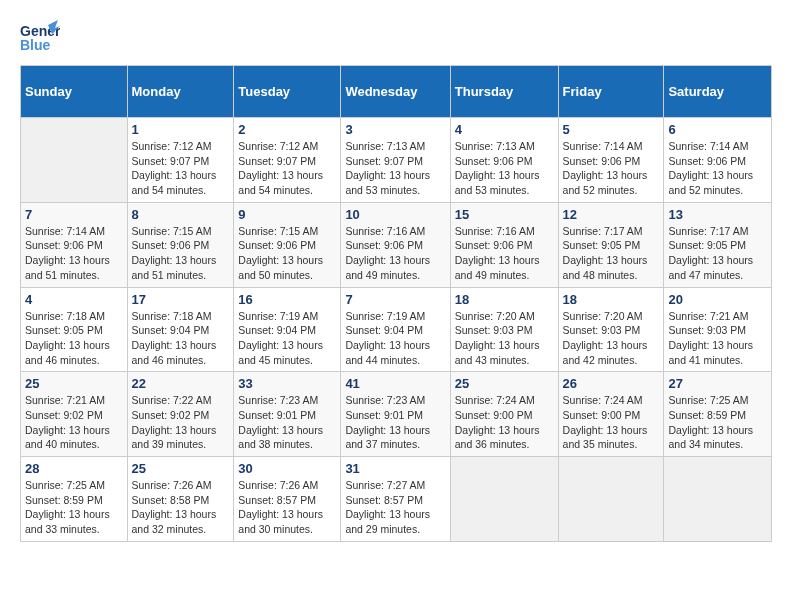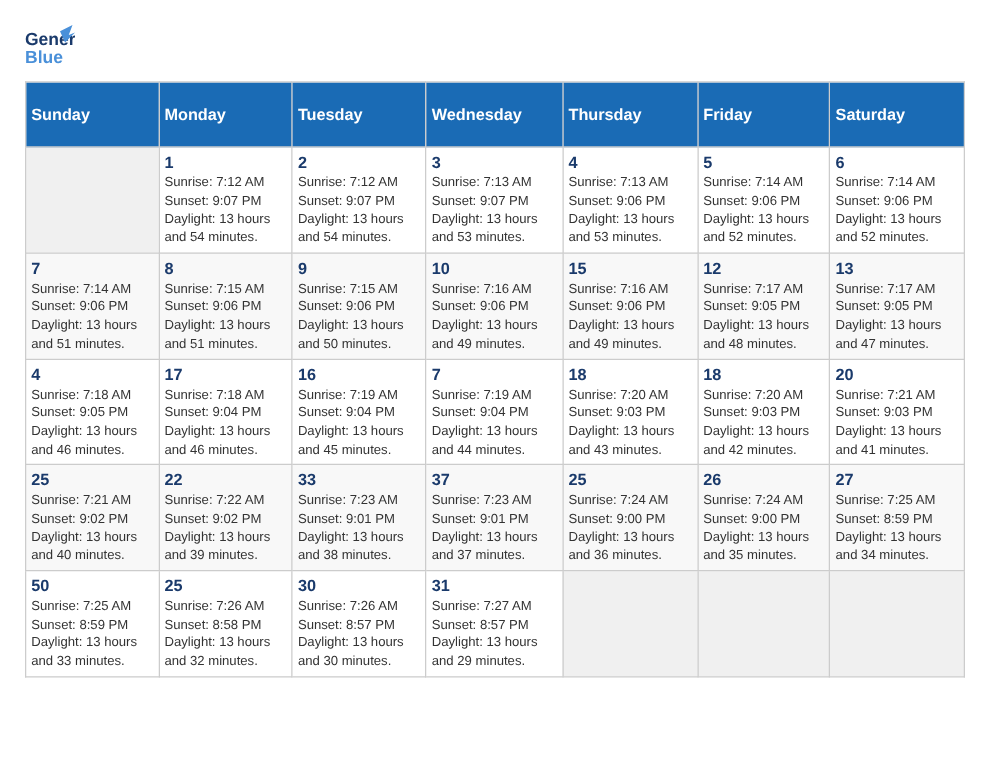--- a/index.html
+++ b/index.html
@@ -205,39 +205,39 @@
         </td>
         <td>
           <span class="day-num">22</span>
           <div class="day-info">Sunrise: 7:22 AM<br>Sunset: 9:02 PM<br>Daylight: 13 hours and 39 minutes.</div>
         </td>
         <td>
           <span class="day-num">33</span>
           <div class="day-info">Sunrise: 7:23 AM<br>Sunset: 9:01 PM<br>Daylight: 13 hours and 38 minutes.</div>
         </td>
         <td>
-          <span class="day-num">37</span>
+          <span class="day-num">41</span>
           <div class="day-info">Sunrise: 7:23 AM<br>Sunset: 9:01 PM<br>Daylight: 13 hours and 37 minutes.</div>
         </td>
         <td>
           <span class="day-num">25</span>
           <div class="day-info">Sunrise: 7:24 AM<br>Sunset: 9:00 PM<br>Daylight: 13 hours and 36 minutes.</div>
         </td>
         <td>
           <span class="day-num">26</span>
           <div class="day-info">Sunrise: 7:24 AM<br>Sunset: 9:00 PM<br>Daylight: 13 hours and 35 minutes.</div>
         </td>
         <td>
           <span class="day-num">27</span>
           <div class="day-info">Sunrise: 7:25 AM<br>Sunset: 8:59 PM<br>Daylight: 13 hours and 34 minutes.</div>
         </td>
       </tr>
       <tr>
         <td>
-          <span class="day-num">50</span>
+          <span class="day-num">28</span>
           <div class="day-info">Sunrise: 7:25 AM<br>Sunset: 8:59 PM<br>Daylight: 13 hours and 33 minutes.</div>
         </td>
         <td>
           <span class="day-num">25</span>
           <div class="day-info">Sunrise: 7:26 AM<br>Sunset: 8:58 PM<br>Daylight: 13 hours and 32 minutes.</div>
         </td>
         <td>
           <span class="day-num">30</span>
           <div class="day-info">Sunrise: 7:26 AM<br>Sunset: 8:57 PM<br>Daylight: 13 hours and 30 minutes.</div>
         </td>

